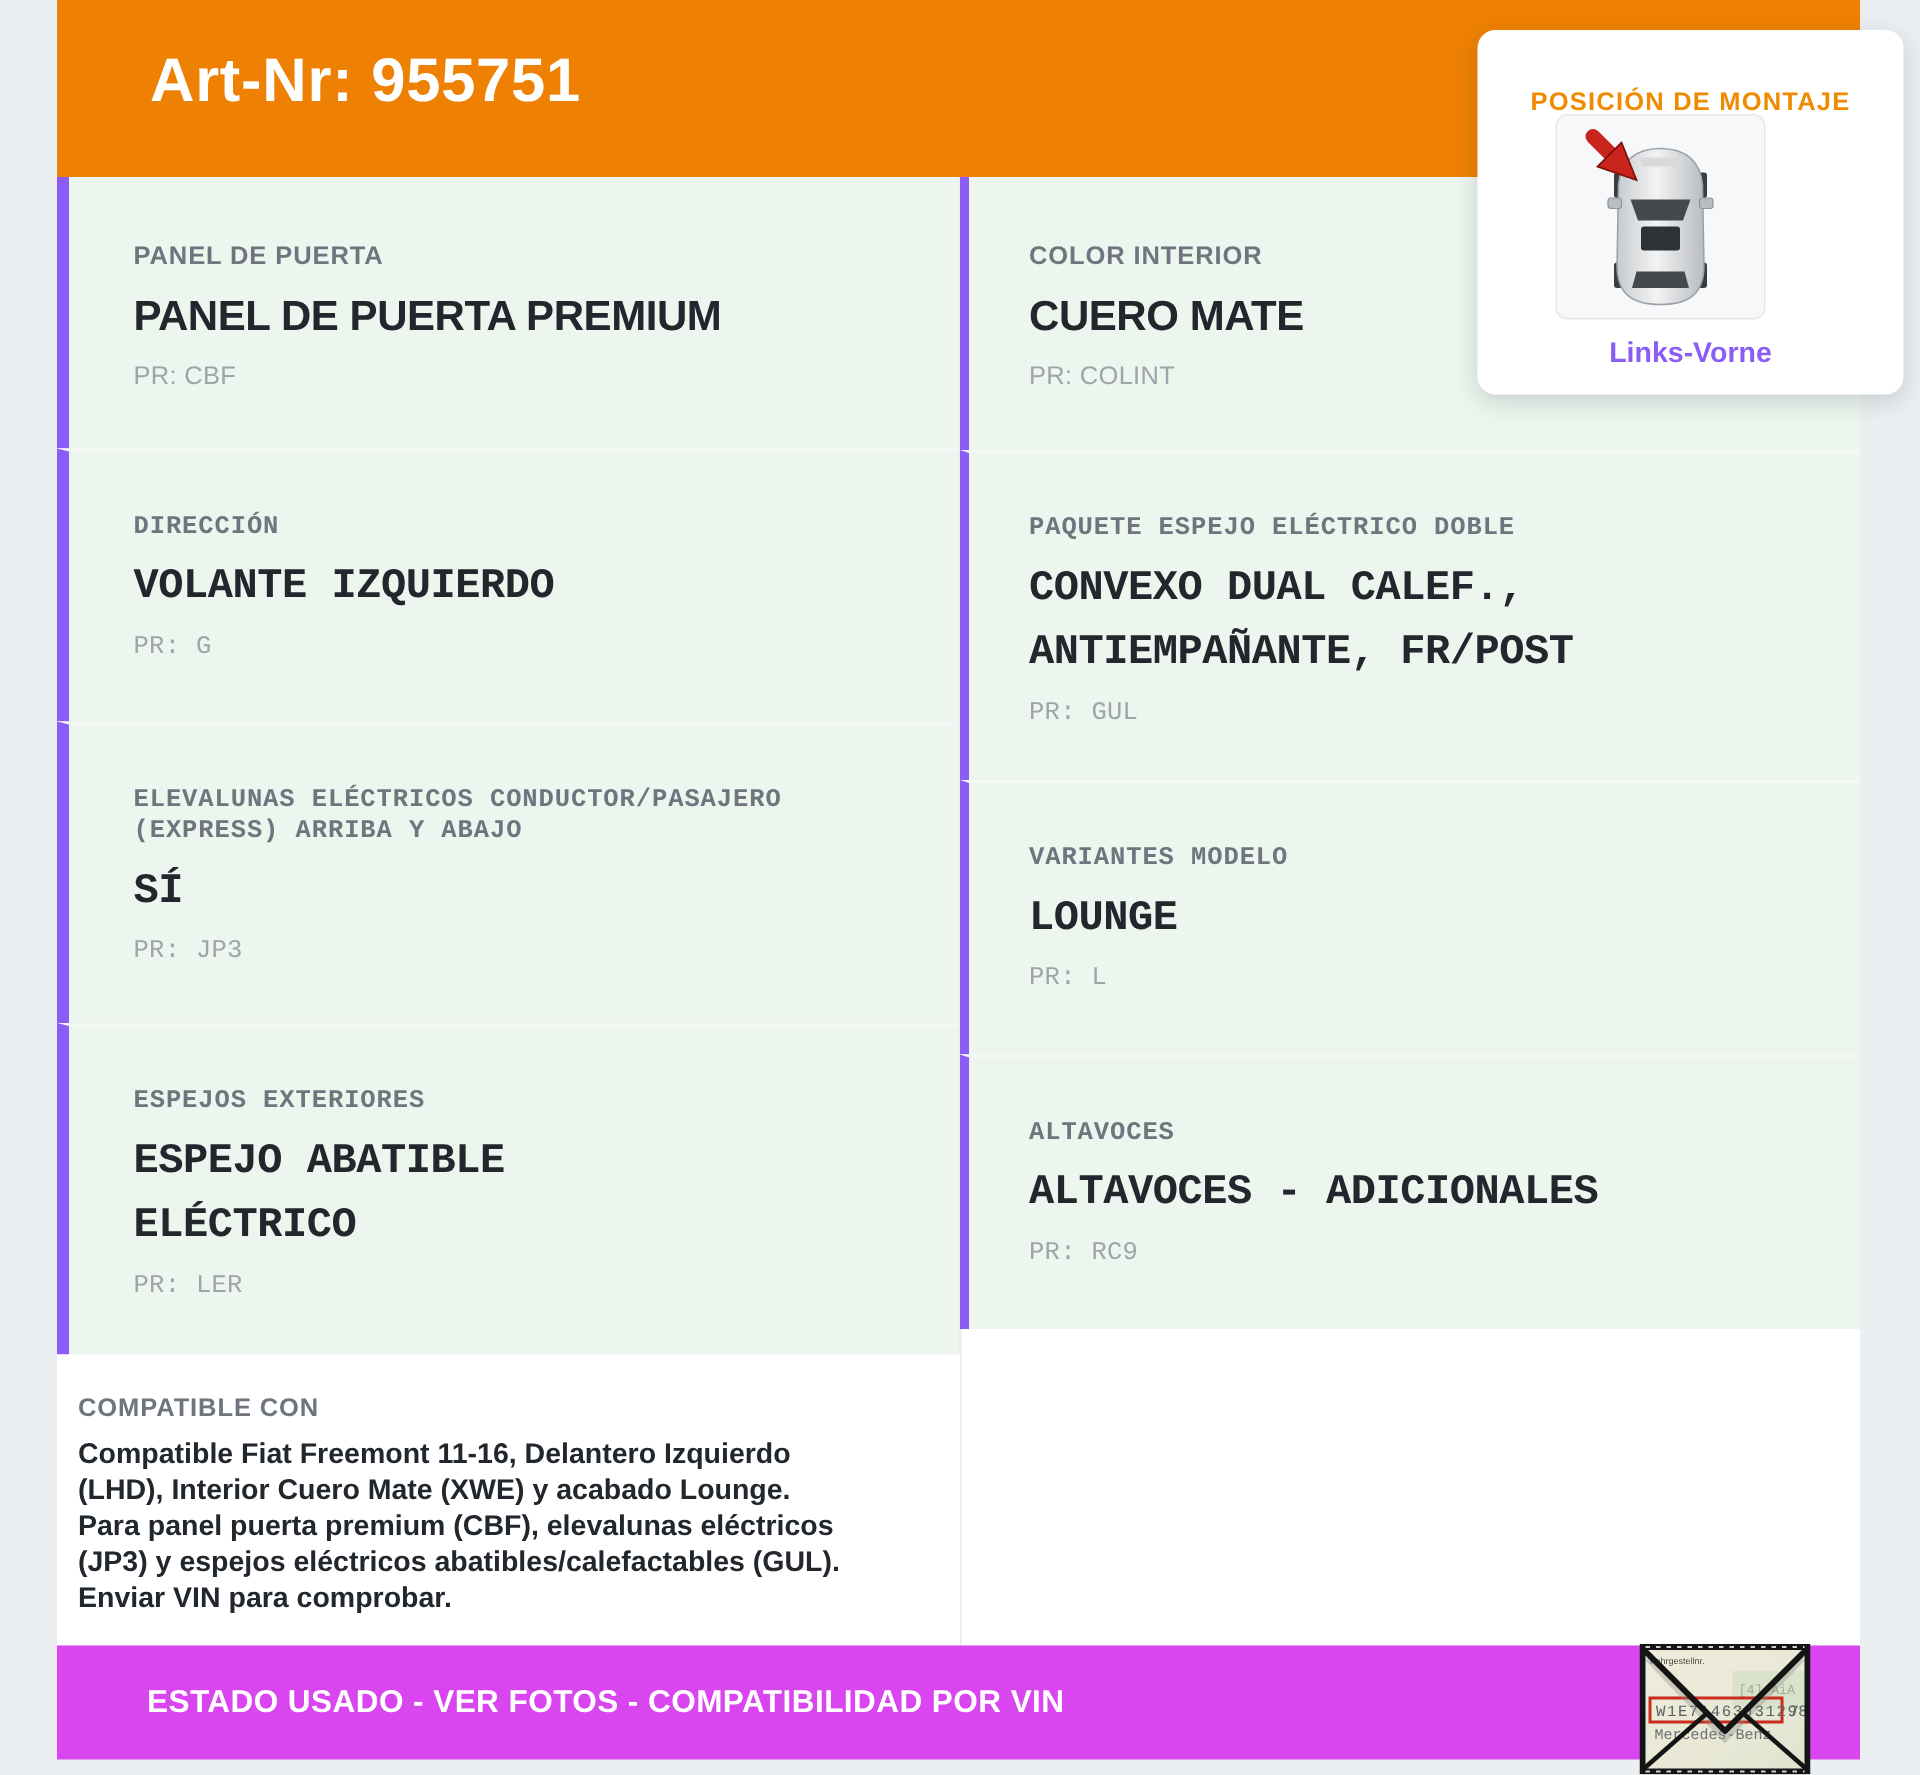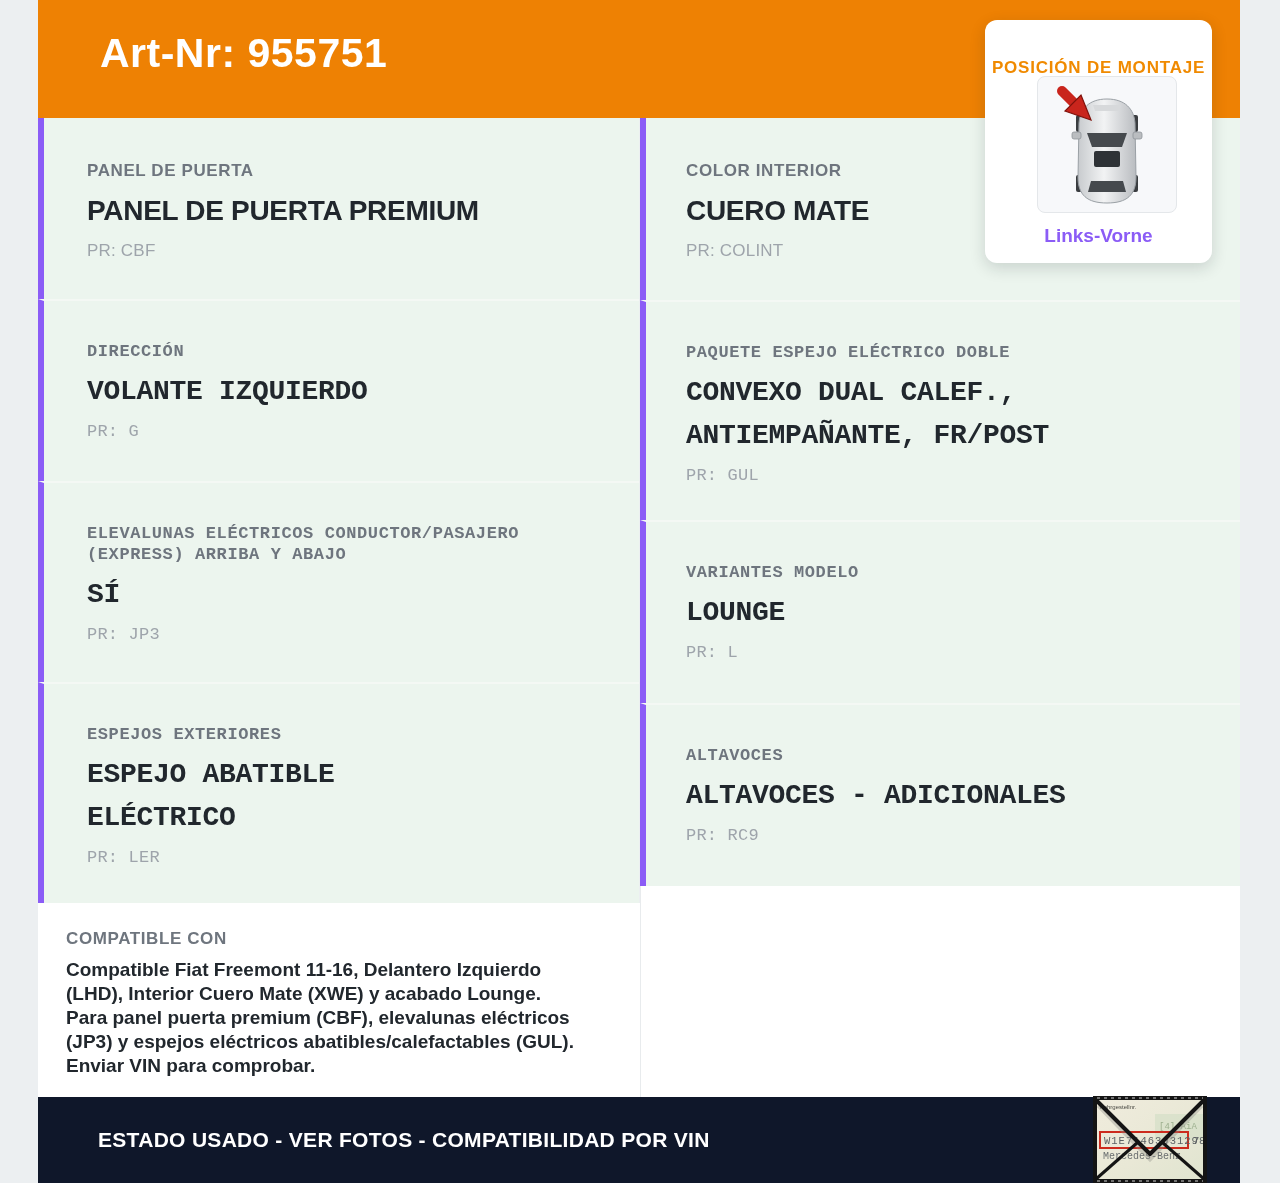--- a/index.html
+++ b/index.html
@@ -13,21 +13,21 @@
 
   
   .header{left:38px;top:0;width:1202px;height:118px;background:#EE8103;}
   .header h1{
     position:absolute;left:62px;top:30px;margin:0;
     font-size:41px;font-weight:800;color:#FFFFFF;letter-spacing:.5px;
   }
 
   
   .montaje{
-    left:985px;top:20px;width:227px;height:243px;background:#FFFFFF;
+    left:985px;top:20px;width:284px;height:243px;background:#FFFFFF;
     border-radius:12px;box-shadow:0 5px 16px rgba(20,30,40,.16);z-index:5;
     text-align:center;
   }
   .montaje-title{
     margin-top:38px;font-size:17px;font-weight:800;color:#F08A00;
     letter-spacing:.8px;
   }
   .car-box{
     position:absolute;left:52px;top:56px;width:140px;height:137px;
     background:#F7F8FA;border:1px solid #E4E7EA;border-radius:8px;
@@ -36,21 +36,21 @@
   .montaje-label{
     position:absolute;left:0;top:205px;width:100%;
     font-size:19px;font-weight:800;color:#8b5cf6;
   }
 
   
   .col{display:flex;flex-direction:column;}
   .col-left{left:38px;top:118px;width:601px;}
   .col-right{left:640px;top:118px;width:600px;}
   .spec-card{
-    box-sizing:border-box;background:#ECF5EE;border-left:6px solid #8b5cf6;
+    box-sizing:border-box;background:#ECF5EE;border-left:8px solid #8b5cf6;
     padding:42px 34px 0 43px;
   }
   .col-right .spec-card{border-left-width:6px;padding-left:40px;}
   .spec-card + .spec-card{border-top:2px solid #F4F8F4;padding-top:40px;font-family:Liberation Mono, monospace;}
   .col-left .spec-card:nth-child(1){height:181px;}
   .col-left .spec-card:nth-child(2){height:182px;}
   .col-left .spec-card:nth-child(3){height:201px;}
   .col-left .spec-card:nth-child(4){height:221px;}
   .col-right .spec-card:nth-child(1){height:182px;}
   .col-right .spec-card:nth-child(2){height:220px;}
@@ -66,34 +66,34 @@
     color:#21272D;letter-spacing:-.3px;white-space:pre-line;
   }
   .spec-pr{
     margin-top:8px;font-size:17px;line-height:22px;color:#9EA4AB;
     letter-spacing:.2px;
   }
 
   
   .compat{
     left:38px;top:903px;width:602px;height:194px;background:#FFFFFF;
-    box-sizing:border-box;padding:25px 40px 0 28px;
+    box-sizing:border-box;padding:25px 40px 0 14px;
   }
   .bottom-right-blank{
     left:640px;top:886px;width:600px;height:211px;background:#FFFFFF;
     border-left:1px solid #E8EBED;box-sizing:border-box;
   }
   .compat-text{
     margin-top:9px;font-size:19px;line-height:24px;font-weight:700;
     color:#21272D;white-space:pre-line;
   }
 
   
   .footer{
-    left:38px;top:1097px;width:1202px;height:86px;background:#0f172a;
+    left:38px;top:1097px;width:1202px;height:76px;background:#d946ef;
     display:flex;align-items:center;
   }
   .footer-text{
     margin-left:60px;font-size:21px;font-weight:700;color:#FFFFFF;
     letter-spacing:.3px;
   }
 
   
   .vin-stamp{left:1093px;top:1096px;width:114px;height:87px;z-index:6;}
 </style>

